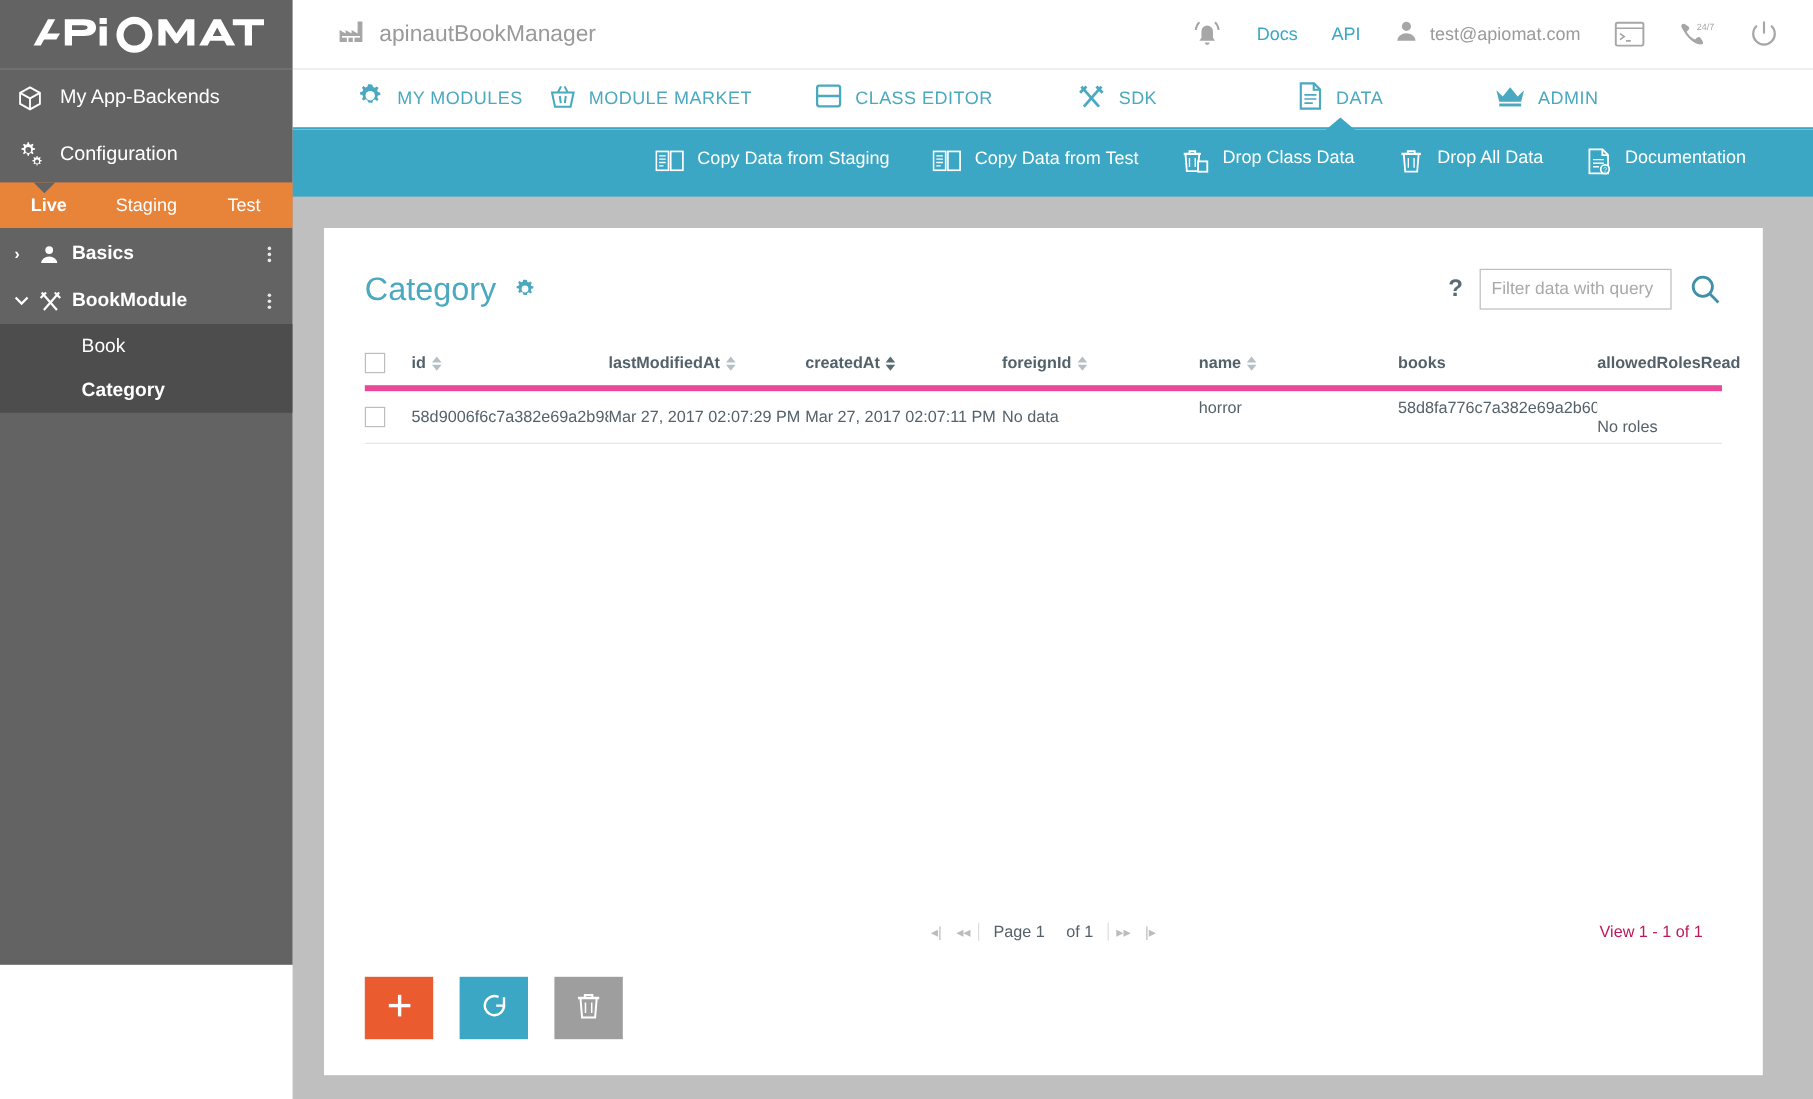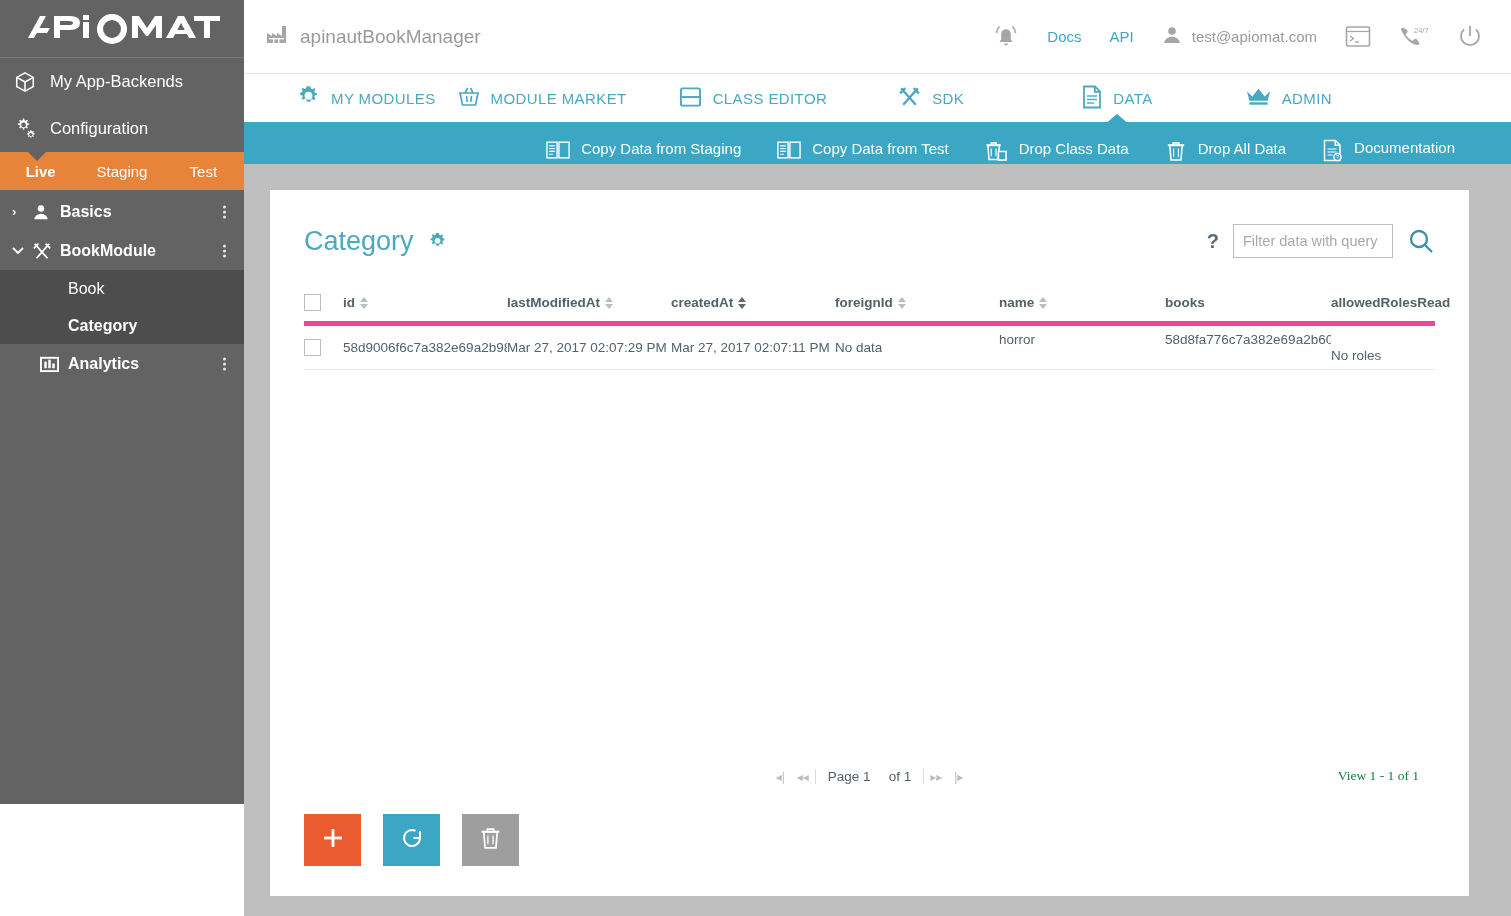--- a/index.html
+++ b/index.html
@@ -99,24 +99,24 @@
     font-size: 16px;
     cursor: pointer;
     text-align: right;
   }
   .tree-sub.sel { font-weight: bold; }
 
   
   .main { flex: 1; height: 916px; position: relative; background: #bfbfbf; }
 
   .topbar {
-    height: 74px; background: #ffffff;
+    height: 58px; background: #ffffff;
     display: flex; align-items: center;
     border-bottom: 1px solid #e3e3e3;
-    padding-left: 22px; padding-right: 14px;
+    padding-left: 38px; padding-right: 14px;
   }
   .app-title { display: flex; align-items: center; gap: 12px; color: #9a9a9a; font-size: 19px; }
   .topbar-right { margin-left: auto; display: flex; align-items: center; gap: 0; }
   .tb-item { display: flex; align-items: center; padding: 0 14px; cursor: pointer; }
   .tb-link { color: #3ba7c4; font-size: 15px; }
   .tb-email { color: #9a9a9a; font-size: 15px; margin-left: 10px; }
 
   .navtabs {
     height: 50px; background: #ffffff;
     display: flex; align-items: center;
@@ -205,21 +205,21 @@
 
   .pager {
     position: absolute; left: 0; right: 0; bottom: 112px;
     display: flex; align-items: center; justify-content: center;
     font-size: 13.5px; color: #55616a;
   }
   .pg-ic { color: #bcbcbc; font-size: 12px; padding: 0 6px; cursor: pointer; }
   .pg-box { border-left: 1px solid #dcdcdc; border-right: 1px solid #dcdcdc; padding: 0 12px; display:flex; gap: 18px; }
   .viewcount {
     position: absolute; right: 50px; bottom: 112px;
-    font-size: 13.5px; color: #15803d; font-family: Liberation Serif, serif;
+    font-size: 13.5px; color: #be185d;
   }
 
   .btn-row { position: absolute; left: 34px; bottom: 30px; display: flex; gap: 22px; }
   .sqbtn {
     width: 57px; height: 52px;
     display: flex; align-items: center; justify-content: center;
     cursor: pointer;
   }
   .sqbtn.add { background: #ea5c30; }
   .sqbtn.refresh { background: #3ba7c4; }
@@ -317,36 +317,20 @@
             <i></i>
             <i></i>
           </span>
       </div>
 
       <div class="subgroup">
         <div class="tree-sub">Book</div>
         <div class="tree-sub sel">Category</div>
       </div>
 
-      <div class="tree-row" style="padding-left:40px;">
-        <span class="tic">
-          <svg width="19" height="19" viewBox="0 0 20 20" fill="#fff">
-            <rect x="1" y="4" width="18" height="14" fill="none" stroke="#fff" stroke-width="2"></rect>
-            <rect x="4.5" y="8" width="2.6" height="7"></rect>
-              <rect x="8.7" y="6" width="2.6" height="9"></rect>
-              <rect x="12.9" y="10" width="2.6" height="5"></rect>
-          </svg>
-        </span>
-        <span>Analytics</span>
-        <span class="dots">
-            <i></i>
-            <i></i>
-            <i></i>
-          </span>
-      </div>
 
     </div>
   </div>
 
   <div class="main">
 
     <div class="topbar">
       <div class="app-title">
         <span>
           <svg width="22" height="20" viewBox="0 0 22 20" fill="#a6a6a6">

